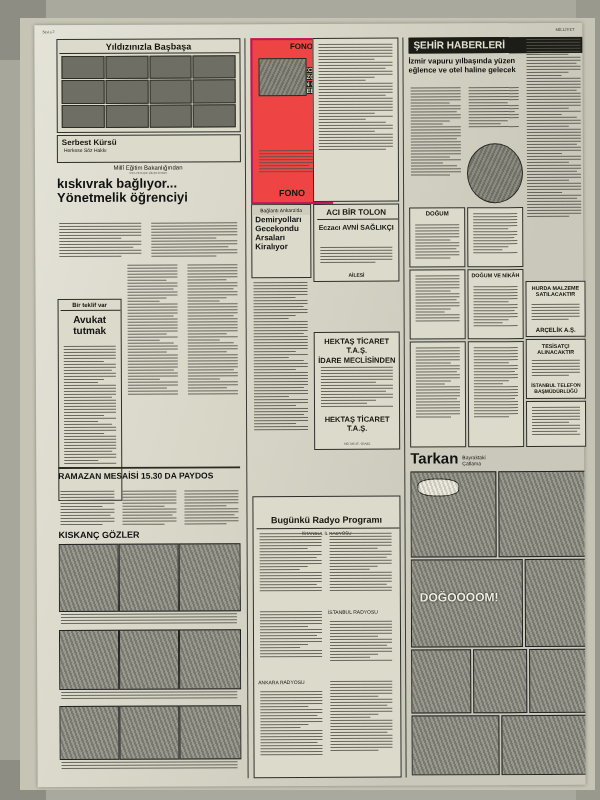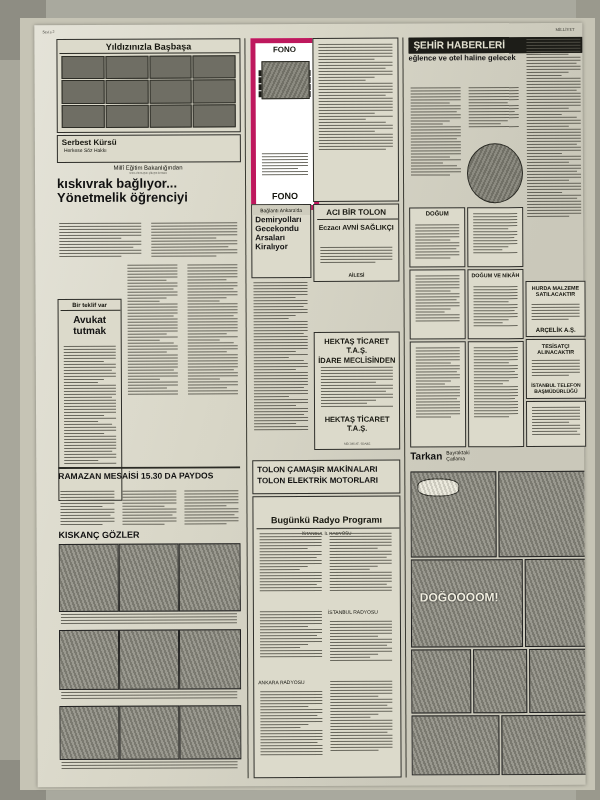--- a/index.html
+++ b/index.html
@@ -38,21 +38,21 @@
   .photo{position:absolute;background:#7e7d72;border:1px solid #2a2a24;overflow:hidden;}
   .photo:after{content:"";position:absolute;inset:0;
     background:repeating-linear-gradient(115deg,rgba(255,255,255,.10) 0 2px,rgba(0,0,0,.10) 2px 4px);}
   .icongrid{position:absolute;display:grid;grid-template-columns:repeat(4,1fr);gap:1px;}
   .icongrid div{background:#6f6e64;border:1px solid #2d2d26;}
 
   .titleBig{font-family:"Liberation Sans",sans-serif;font-weight:bold;color:#111;}
   .center{text-align:center;}
   .tiny{font-size:3px;line-height:3.4px;color:#3b3b34;}
 
-  .adbox{position:absolute;border:5px solid #be185d;background:#ffffff;}
+  .adbox{position:absolute;border:2px solid #be185d;background:#ef4444;padding-left:20px;}
   .blackbar{background:#1d1d18;color:#ddd9c9;font-family:"Liberation Sans",sans-serif;font-weight:bold;text-align:center;}
   .comicPanel{position:absolute;border:1px solid #222;background:#8b8a7f;overflow:hidden;}
   .comicPanel:after{content:"";position:absolute;inset:0;
     background:repeating-linear-gradient(70deg,rgba(255,255,255,.12) 0 2px,rgba(0,0,0,.12) 2px 4px);}
   .bub{position:absolute;background:#e8e6d8;border:1px solid #2a2a23;border-radius:40%;}
   .colrule{position:absolute;width:1px;background:#3a3a32;}
 </style>
 </head>
 <body>
 
@@ -534,24 +534,20 @@
             <i></i>
             <i></i>
             <i></i>
             <i></i>
           </div>
       </div>
       <div class="hdr" style="font-size:7.5px;position:absolute;left:0;right:0;top:82px;">HEKTAŞ TİCARET T.A.Ş.</div>
       <div class="tiny center" style="position:absolute;left:0;right:0;bottom:3px;">MECMUAT / İDARE</div>
     </div>
 
-    <div class="box" style="left:216px;top:436px;width:146px;height:32px;">
-      <div class="titleBig" style="font-size:8px;padding:4px 0 2px 4px;">TOLON ÇAMAŞIR MAKİNALARI</div>
-      <div class="titleBig" style="font-size:8px;padding-left:4px;">TOLON ELEKTRİK MOTORLARI</div>
-    </div>
 
     <div class="box" style="left:216px;top:472px;width:146px;height:280px;">
       <div class="hdr" style="font-size:9px;padding:3px 0;margin-top:15px;">Bugünkü Radyo Programı</div>
       <div class="rule" style="margin:0 3px;"></div>
       <div class="kicker center" style="font-size:4.5px;padding:2px 0;">İSTANBUL İL RADYOSU</div>
       <div class="plain" style="left:4px;top:34px;width:66px;height:74px;">
         <div class="lines">
             <i></i>
             <i></i>
             <i></i>
@@ -693,20 +689,21 @@
           </div>
       </div>
     </div>
 
     <div class="colrule" style="left:368px;top:14px;height:740px;"></div>
 
     <div class="plain" style="left:374px;top:14px;width:174px;height:44px;">
       <div class="box" style="position:relative;height:14px;background:#1d1d18;border-color:#1d1d18;">
         <div class="hdr" style="color:#e2e0d0;font-size:10px;text-align:left;padding-left:4px;line-height:13px;">ŞEHİR HABERLERİ</div>
       </div>
+      <div class="titleBig" style="font-size:7.5px;padding-top:3px;">İzmir vapuru yılbaşında yüzen</div>
       <div class="titleBig" style="font-size:7.5px;">eğlence ve otel haline gelecek</div>
     </div>
 
     <div class="plain" style="left:374px;top:62px;width:54px;height:118px;">
       <div class="lines">
           <i></i>
           <i></i>
           <i></i>
           <i></i>
           <i></i>
@@ -1007,21 +1004,21 @@
             <i></i>
             <i></i>
             <i></i>
             <i></i>
           </div>
       </div>
     </div>
 
     <div class="plain" style="left:374px;top:426px;width:174px;height:326px;">
       <div style="display:flex;align-items:flex-end;gap:4px;">
-        <div class="titleBig" style="font-size:10px;text-align:center;">Tarkan</div>
+        <div class="titleBig" style="font-size:15px;text-align:center;">Tarkan</div>
         <div style="line-height:6px;">
           <div class="kicker" style="font-size:5px;">Bayraktaki</div>
           <div class="kicker" style="font-size:5px;">Çatlama</div>
         </div>
       </div>
       <div class="comicPanel" style="left:0;top:22px;width:84px;height:84px;">
         <div class="bub" style="left:6px;top:6px;width:40px;height:16px;"></div>
       </div>
       <div class="comicPanel dark" style="left:88px;top:22px;width:86px;height:84px;"></div>
       <div class="comicPanel" style="left:0;top:110px;width:110px;height:86px;">

